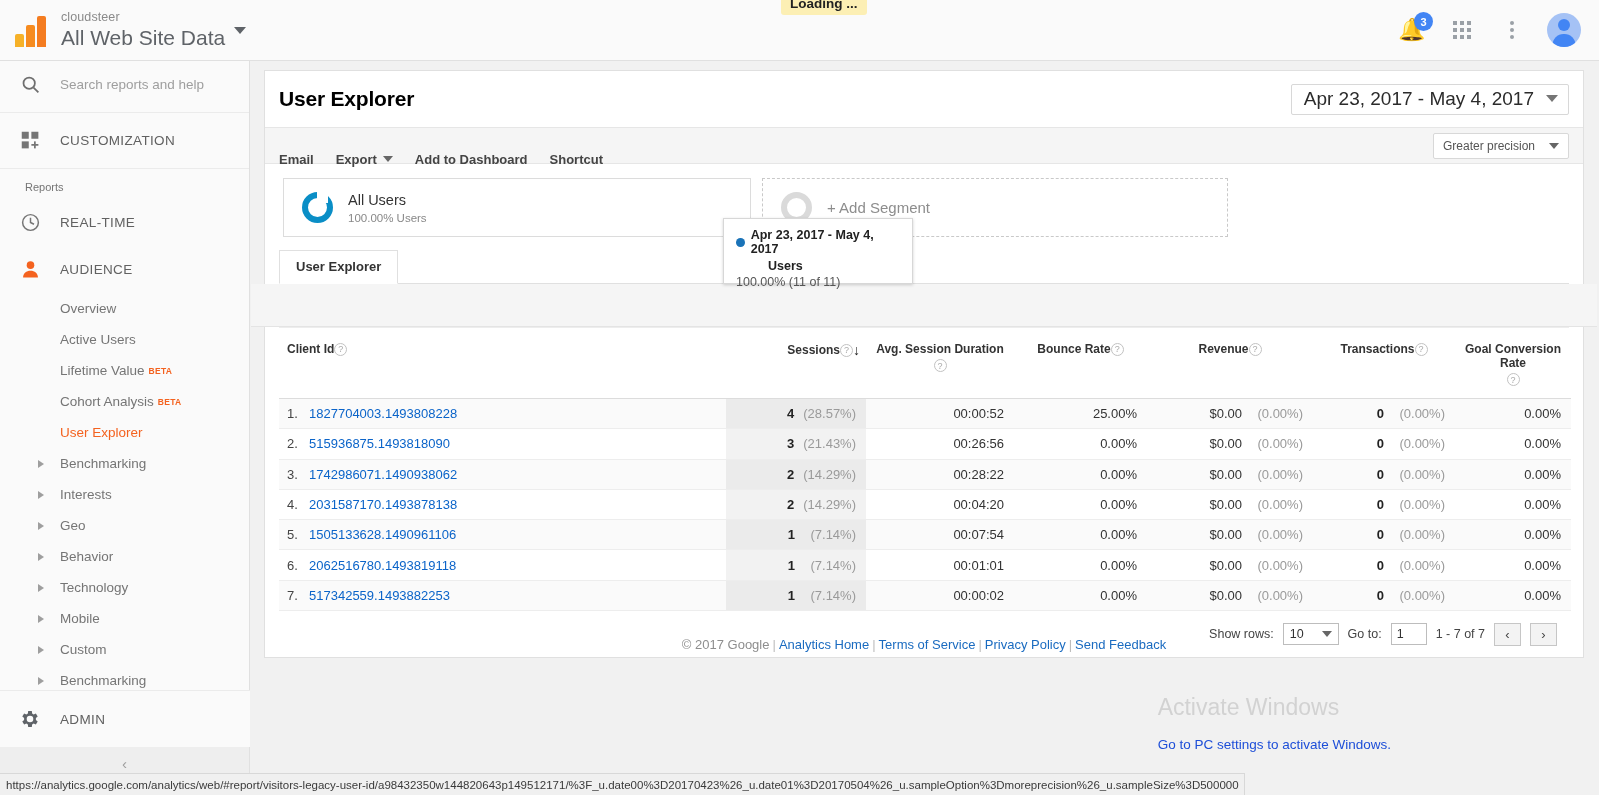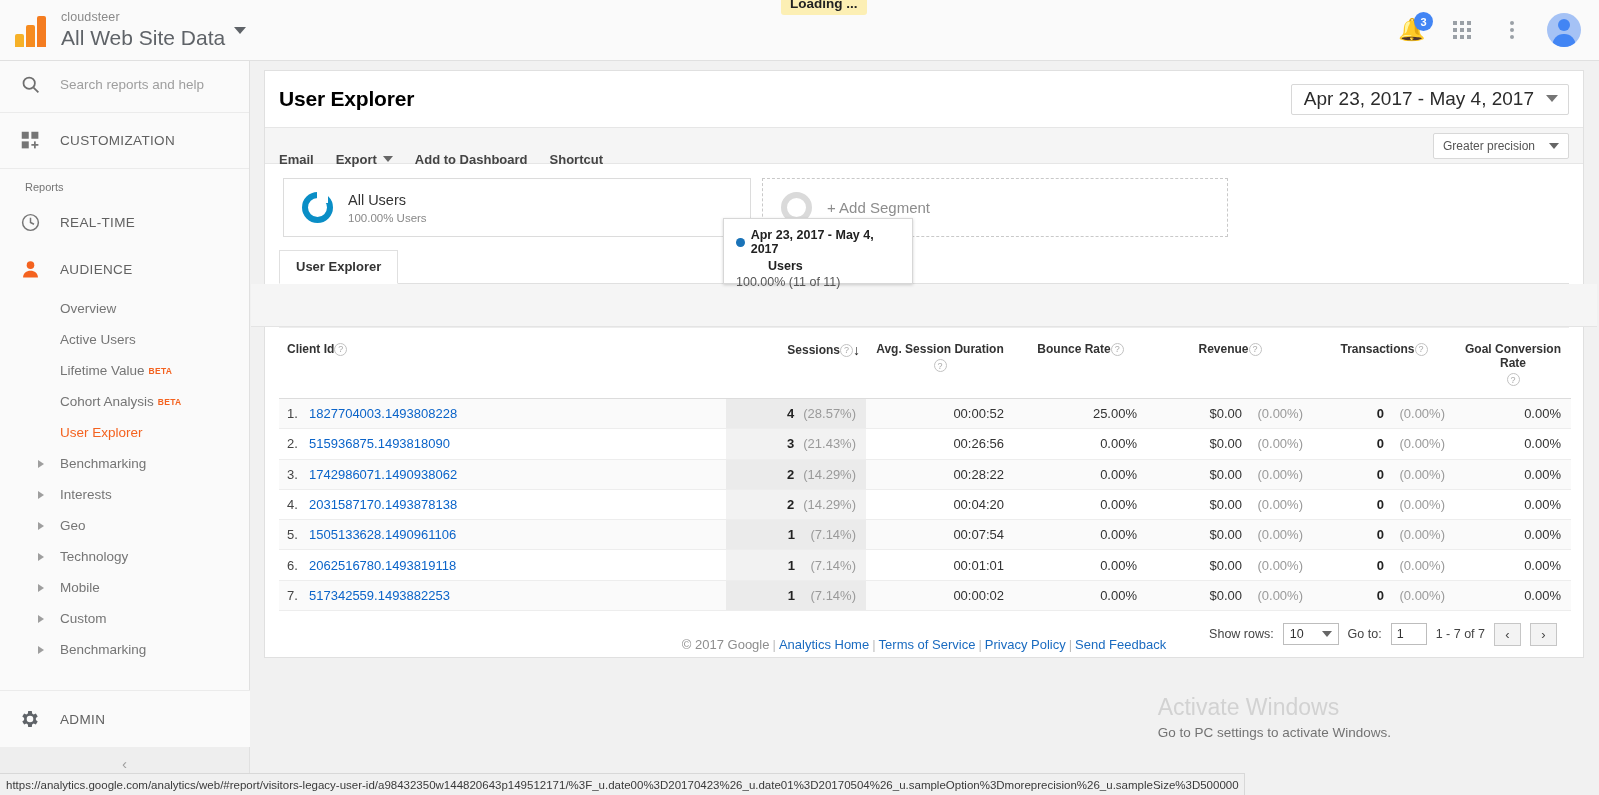--- a/index.html
+++ b/index.html
@@ -200,21 +200,21 @@
     padding: 9px 12px 0 12px; z-index: 50;
   }
   .tt-line1 { font-size: 12.5px; font-weight: 700; color: #222; display: flex; align-items: center; gap: 6px; }
   .tt-dot { width: 9px; height: 9px; border-radius: 50%; background: #1a73b8; display: inline-block; }
   .tt-line2 { font-size: 12.5px; font-weight: 700; color: #222; margin-top: 3px; margin-left: 32px; }
   .tt-line3 { font-size: 12.5px; color: #555; margin-top: 2px; }
 
   
   .watermark { position: absolute; right: 208px; top: 694px; text-align: left; z-index: 5; }
   .wm1 { font-size: 23px; color: #d2d2d2; font-weight: 400; }
-  .wm2 { font-size: 13.5px; color: #737373; margin-top: 4px; }
+  .wm2 { font-size: 13.5px; color: #1d4ed8; margin-top: 16px; }
 
   
   .statusbar {
     position: absolute; left: 0; bottom: 0; width: 1245px; height: 22px;
     background: #f0f0f0; border-top: 1px solid #d8d8d8; border-right: 1px solid #d8d8d8;
     display: flex; align-items: center; padding-left: 6px; z-index: 40;
   }
   .status-url { font-size: 11.5px; color: #3a3a3a; white-space: nowrap; overflow: hidden; }
 </style>
 </head>
@@ -333,20 +333,24 @@
         <span class="tri"></span>
         <span>Benchmarking</span>
       </div>
       <div class="sub-item grp">
         <span class="tri"></span>
         <span>Interests</span>
       </div>
       <div class="sub-item grp">
         <span class="tri"></span>
         <span>Geo</span>
+      </div>
+      <div class="sub-item grp">
+        <span class="tri"></span>
+        <span>Behavior</span>
       </div>
       <div class="sub-item grp">
         <span class="tri"></span>
         <span>Technology</span>
       </div>
       <div class="sub-item grp">
         <span class="tri"></span>
         <span>Mobile</span>
       </div>
       <div class="sub-item grp">

